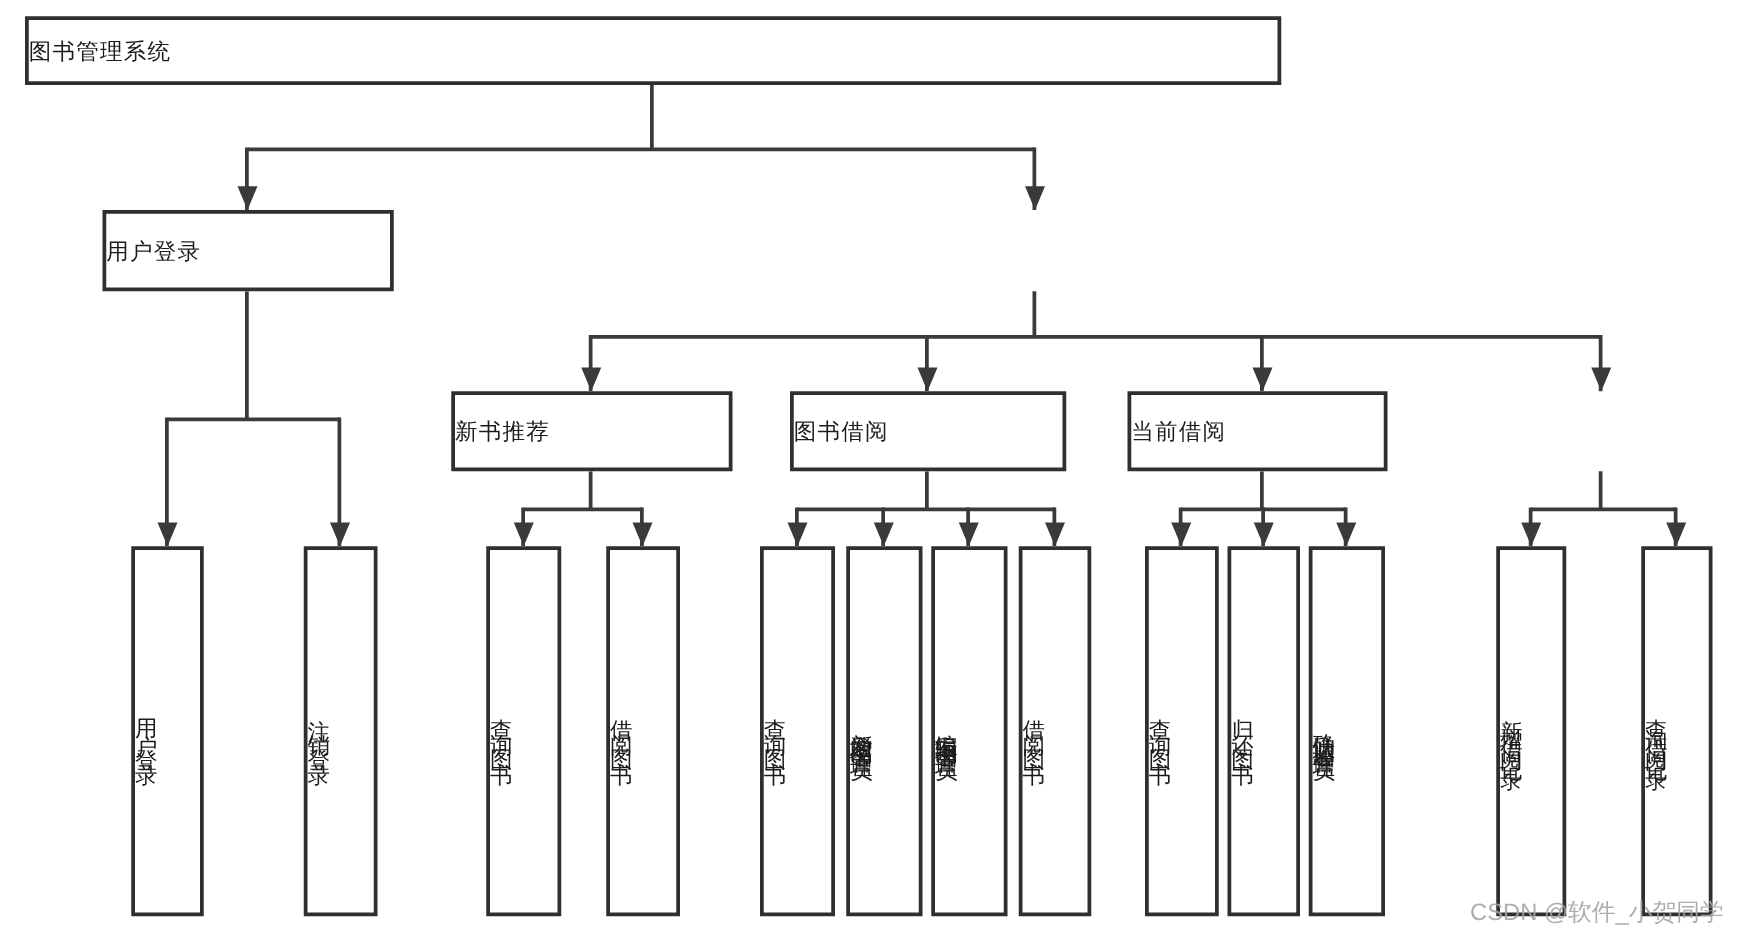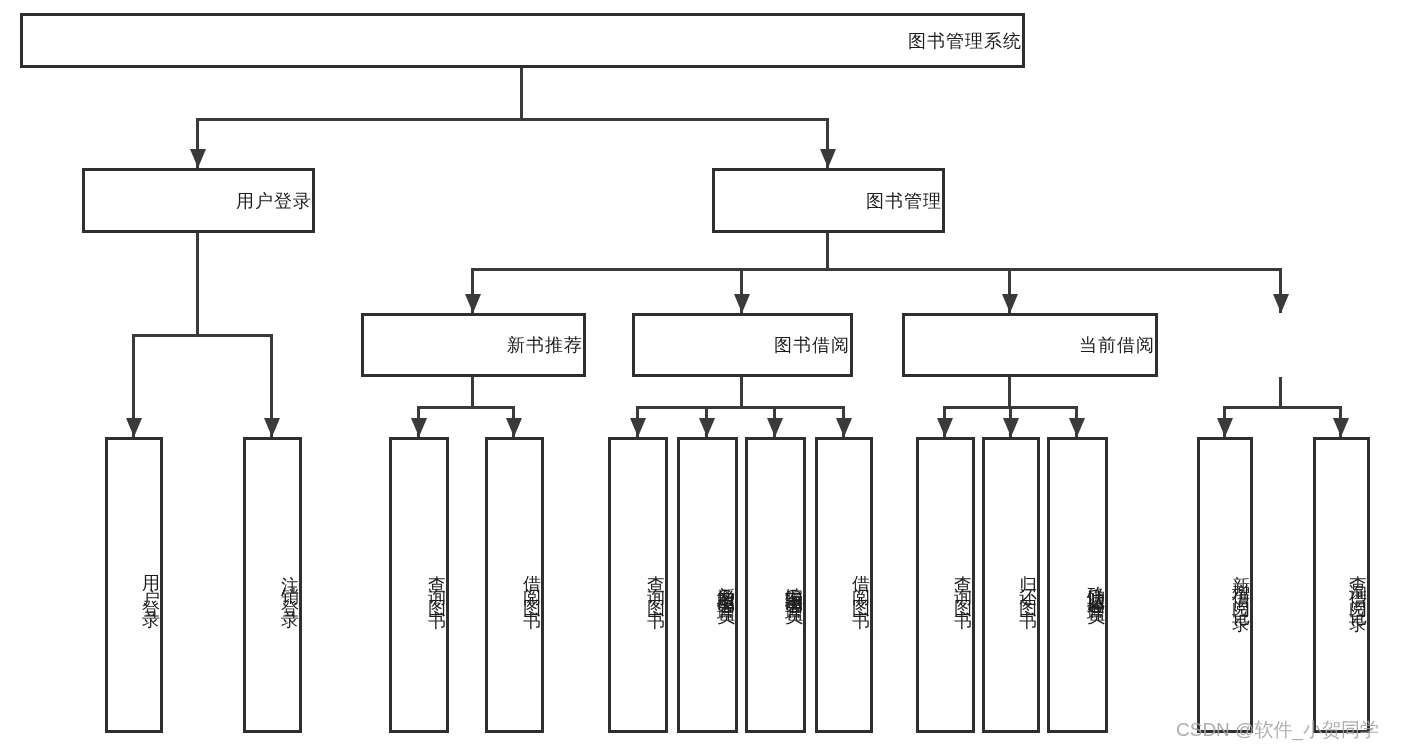--- a/index.html
+++ b/index.html
@@ -5,21 +5,21 @@
   html,body{margin:0;padding:0;background:#ffffff;}
   body{font-family:"Liberation Sans","DejaVu Sans",sans-serif;}
   .canvas{position:relative;width:1405px;height:747px;background:#ffffff;overflow:hidden;}
   .box{
     position:absolute;
     box-sizing:border-box;
     border:3px solid #2f2f2f;
     background:#ffffff;
     display:flex;
     align-items:center;
-    justify-content:flex-end;
+    justify-content:flex-start;
     color:#1c1c1c;
     font-size:18px;
     letter-spacing:1px;
     z-index:2;
   }
   .vbox span{
     writing-mode:vertical-rl;
     text-orientation:mixed;
     letter-spacing:12px;
     line-height:1;
@@ -48,33 +48,30 @@
 <div class="canvas">
 
   <div class="box" style="left:20px;top:13px;width:1005px;height:55px;">
     <span>图书管理系统</span>
   </div>
 
   <div class="box" style="left:82px;top:168px;width:233px;height:65px;">
     <span>用户登录</span>
   </div>
 
-  <div class="box" style="left:712px;top:168px;width:233px;height:65px;">
-    <span>图书管理</span>
-  </div>
 
   <div class="box" style="left:632px;top:313px;width:221px;height:64px;">
     <span>图书借阅</span>
   </div>
 
   <div class="box" style="left:361px;top:313px;width:225px;height:64px;">
     <span>新书推荐</span>
   </div>
 
-  <div class="box" style="left:902px;top:313px;width:256px;height:64px;padding-left:41px;">
+  <div class="box" style="left:902px;top:313px;width:208px;height:64px;">
     <span>当前借阅</span>
   </div>
 
 
   <div class="box vbox" style="left:105px;top:437px;width:58px;height:296px;">
     <span>用户登录</span>
   </div>
 
   <div class="box vbox" style="left:243px;top:437px;width:59px;height:296px;">
     <span>注销登录</span>

